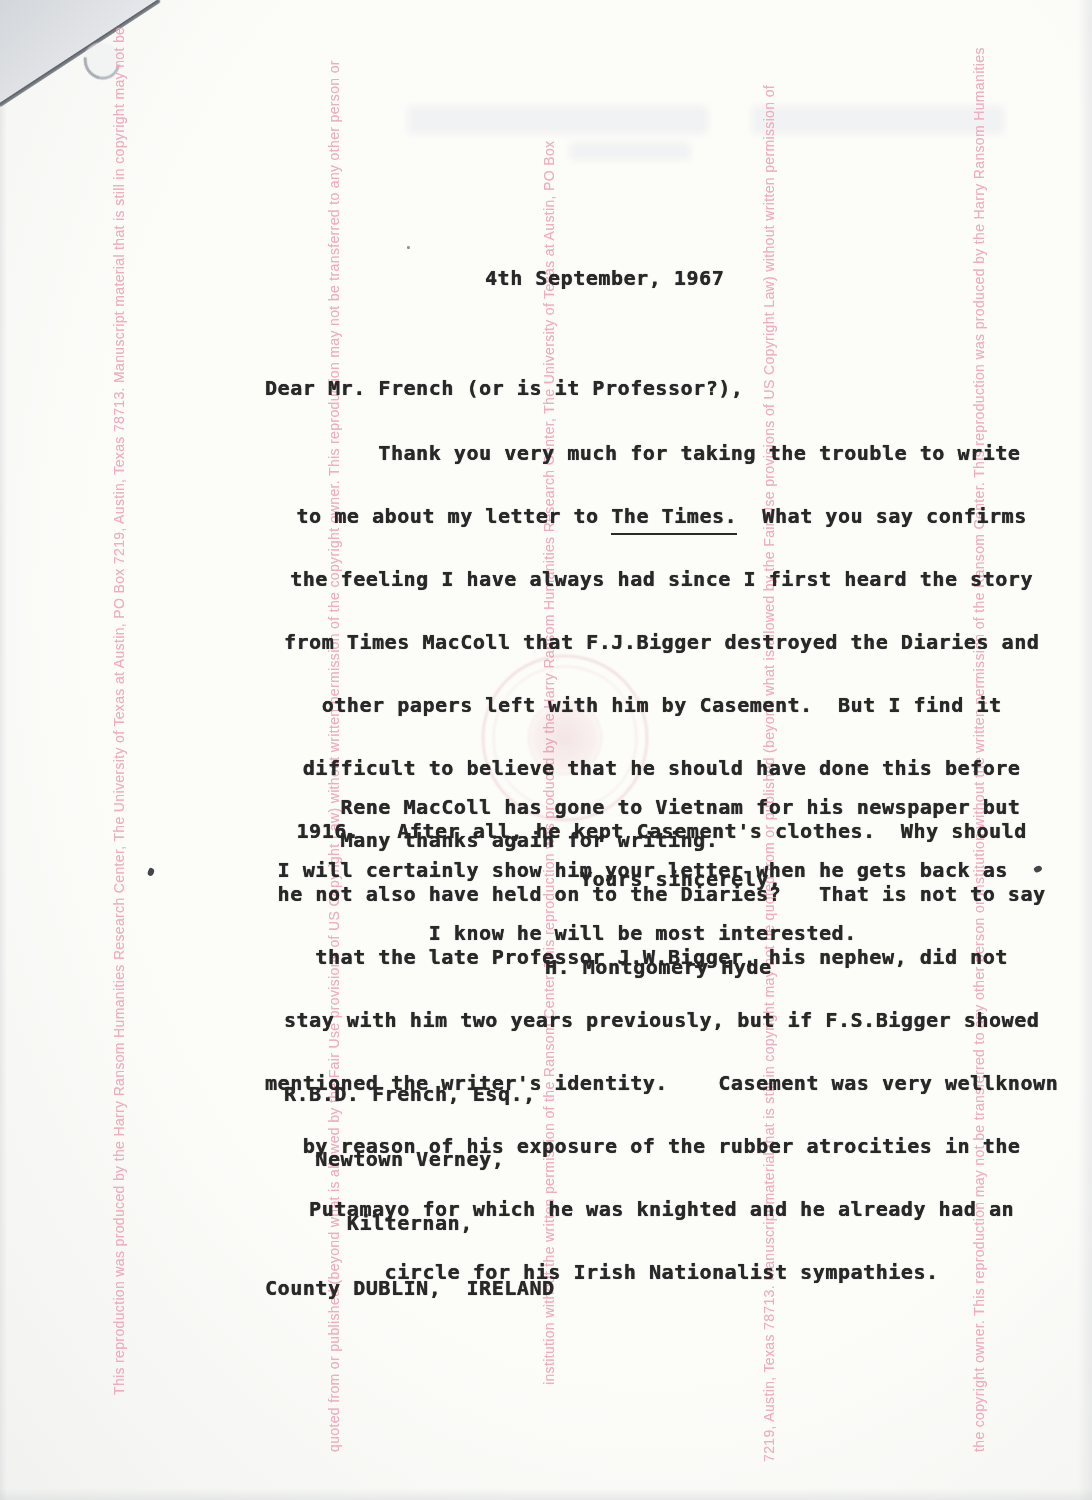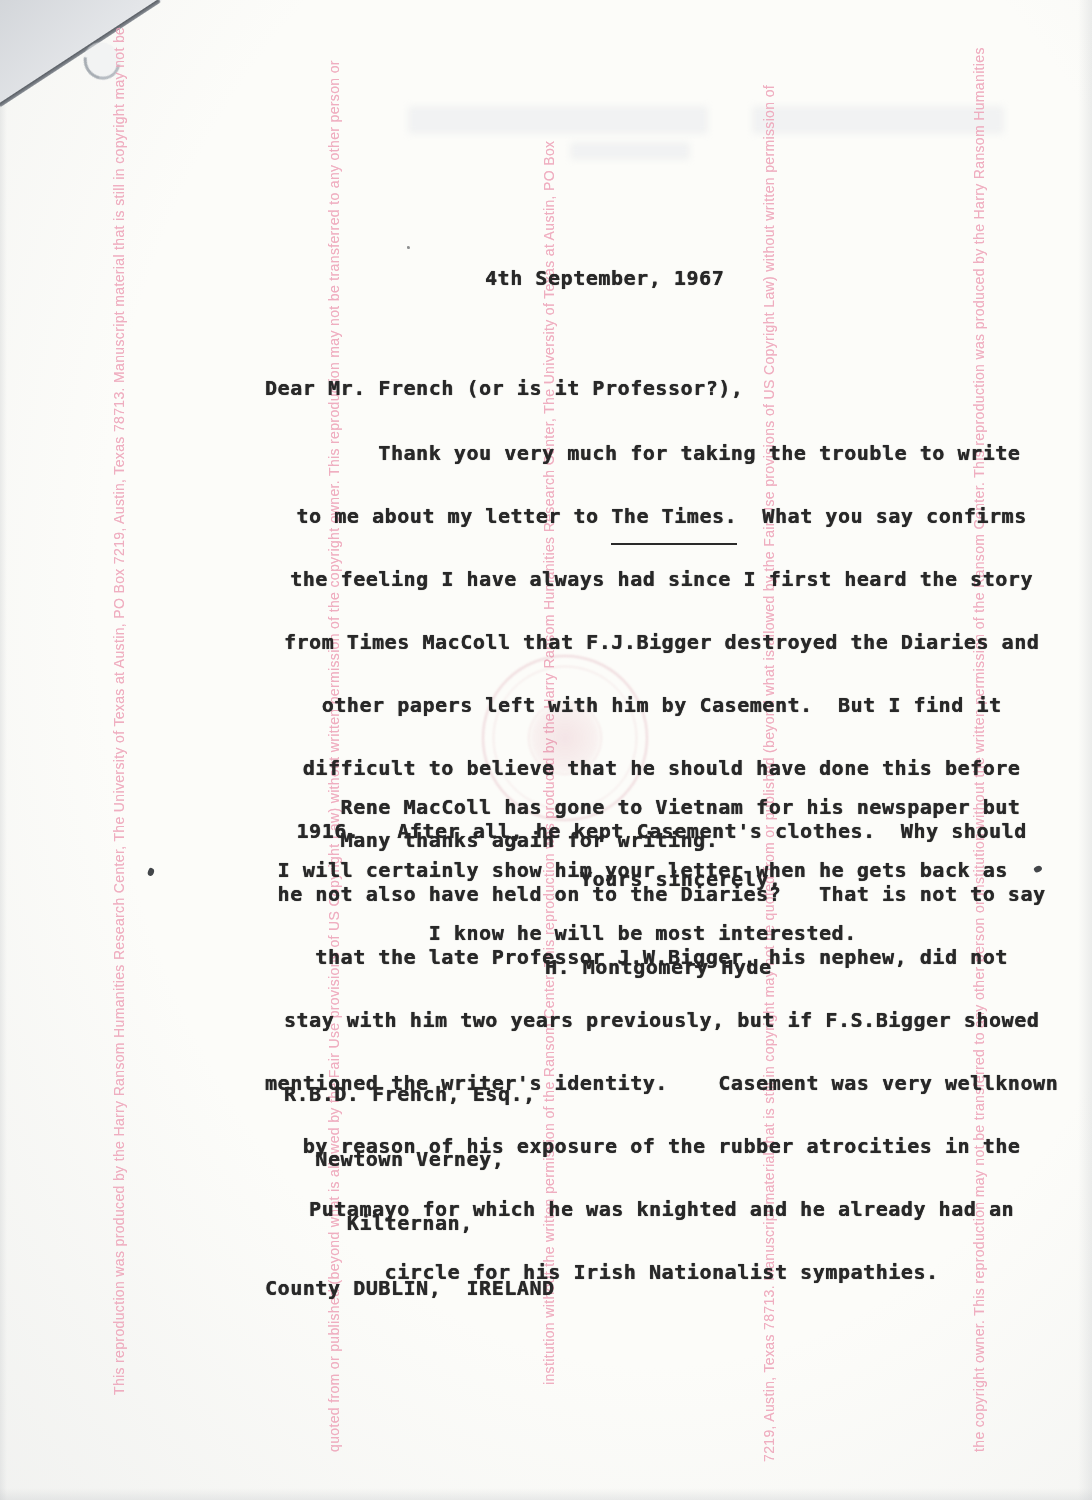--- a/index.html
+++ b/index.html
@@ -13,21 +13,21 @@
       #fcfcf9;
     font-family:"DejaVu Sans Mono","Liberation Mono",monospace;
   }
   
   .tw{
     position:absolute;color:#282828;font-weight:bold;font-size:20px;line-height:21px;
     white-space:pre;letter-spacing:0.55px;
     text-shadow:0 0 0.8px rgba(30,30,30,0.85), 0.4px 0.4px 0.6px rgba(40,40,40,0.45);
   }
   .tw div{white-space:pre;text-align:center;}
-  .u{border-bottom:2.5px solid #2a2a2a;padding-bottom:15px;}
+  .u{border-bottom:2.5px solid #2a2a2a;padding-bottom:5px;}
   
   .wm{
     position:absolute;white-space:nowrap;transform-origin:0 0;transform:rotate(-90deg);
     font-family:"Liberation Sans",sans-serif;font-size:14px;letter-spacing:0.35px;
     color:#eea4b9;opacity:0.88;text-shadow:0 0 0.5px rgba(238,164,185,0.6);
   }
   
   .fold{
     position:absolute;left:0;top:0;width:162px;height:106px;
     clip-path:polygon(0 0,100% 0,0 100%);

